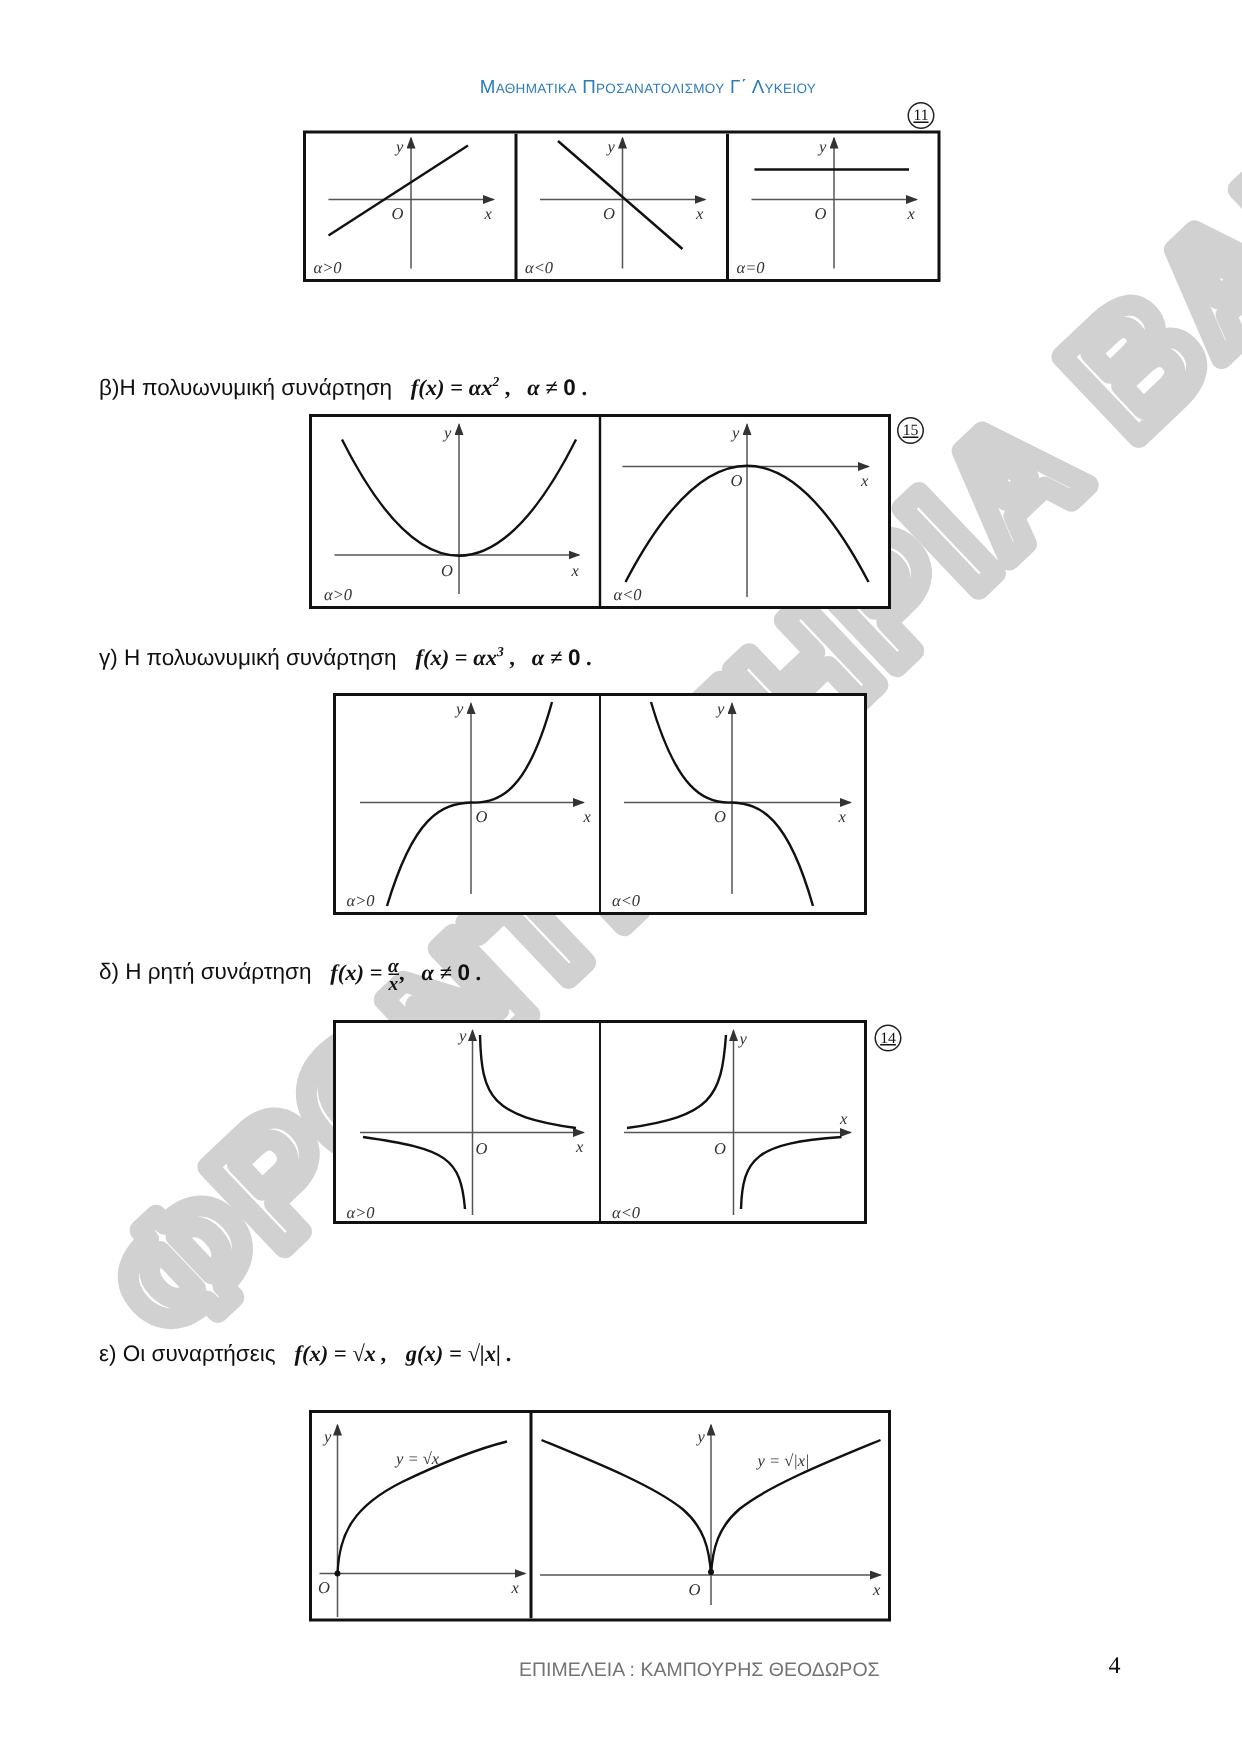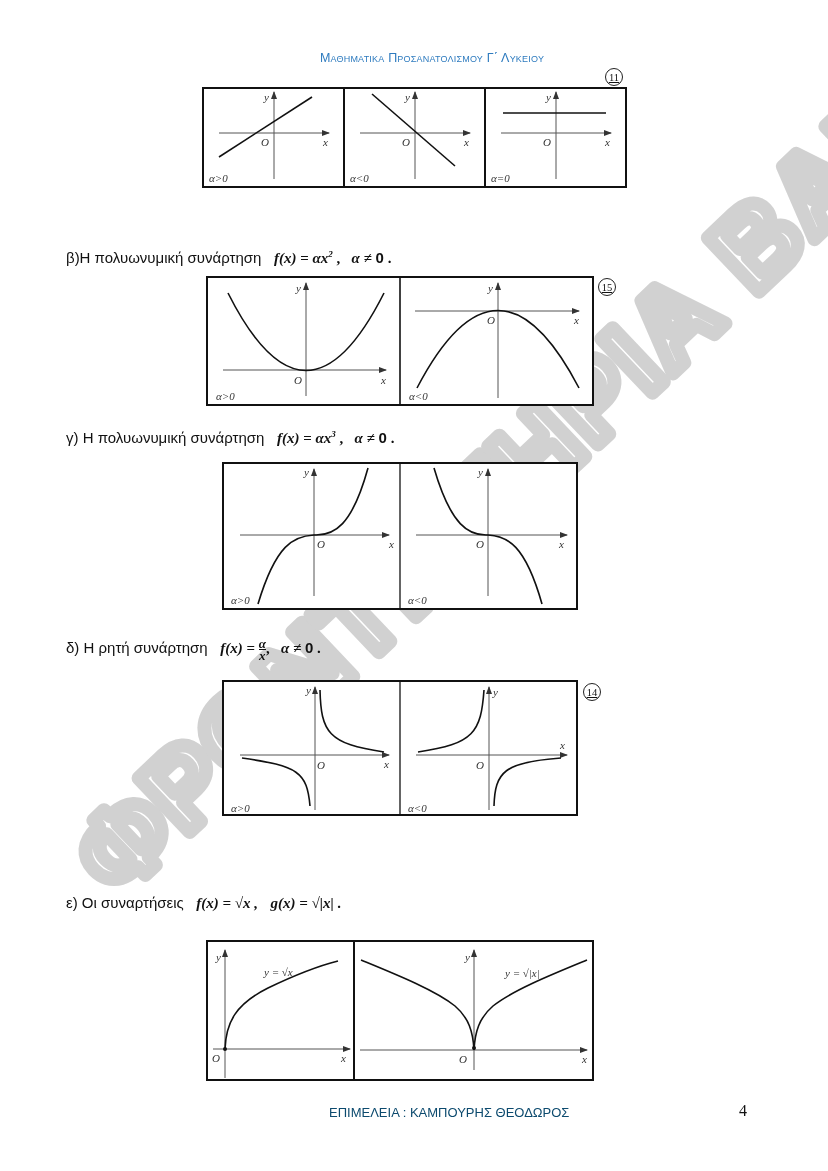--- a/index.html
+++ b/index.html
@@ -1,19 +1,19 @@
 <!DOCTYPE html>
 <html><head>
 <meta charset="utf-8">
 <style>
   html, body { margin: 0; padding: 0; background: #ffffff; }
   body { width: 828px; height: 1171px; position: relative; overflow: hidden; font-family: "Liberation Sans", sans-serif; color: #111; }
   .abs { position: absolute; }
   .header { left: 18px; width: 828px; top: 51px; text-align: center; color: #2e7bbf; font-size: 12.5px; letter-spacing: 0.2px; font-variant: small-caps; }
-  .footer { left: 329px; top: 1105px; color: #0c4a6e; font-size: 13px; }
+  .footer { left: 346px; top: 1105px; color: #737373; font-size: 13px; }
   .pagenum { left: 739px; top: 1102px; font-family: "Liberation Serif", serif; font-size: 16px; }
   .section { font-size: 15px; white-space: nowrap; }
   .math { font-family: "Liberation Serif", serif; font-style: italic; font-weight: bold; font-size: 15px; }
   .math .up { font-style: normal; }
   .math sup { font-size: 9px; }
   .zero { font-family: "Liberation Sans", sans-serif; font-style: normal; font-weight: bold; }
   .badge { width: 18px; height: 18px; border: 1.2px solid #222; border-radius: 50%; font-family: "Liberation Serif", serif; font-size: 10.5px; text-align: center; line-height: 18px; box-sizing: border-box; text-decoration: underline; }
   .fig { border: 2px solid #111; box-sizing: border-box; background: #fff; }
   svg text { font-family: "Liberation Serif", serif; font-style: italic; font-size: 11px; fill: #333; }
   .frac { display: inline-block; vertical-align: middle; text-align: center; line-height: 11px; font-size: 13px; }

